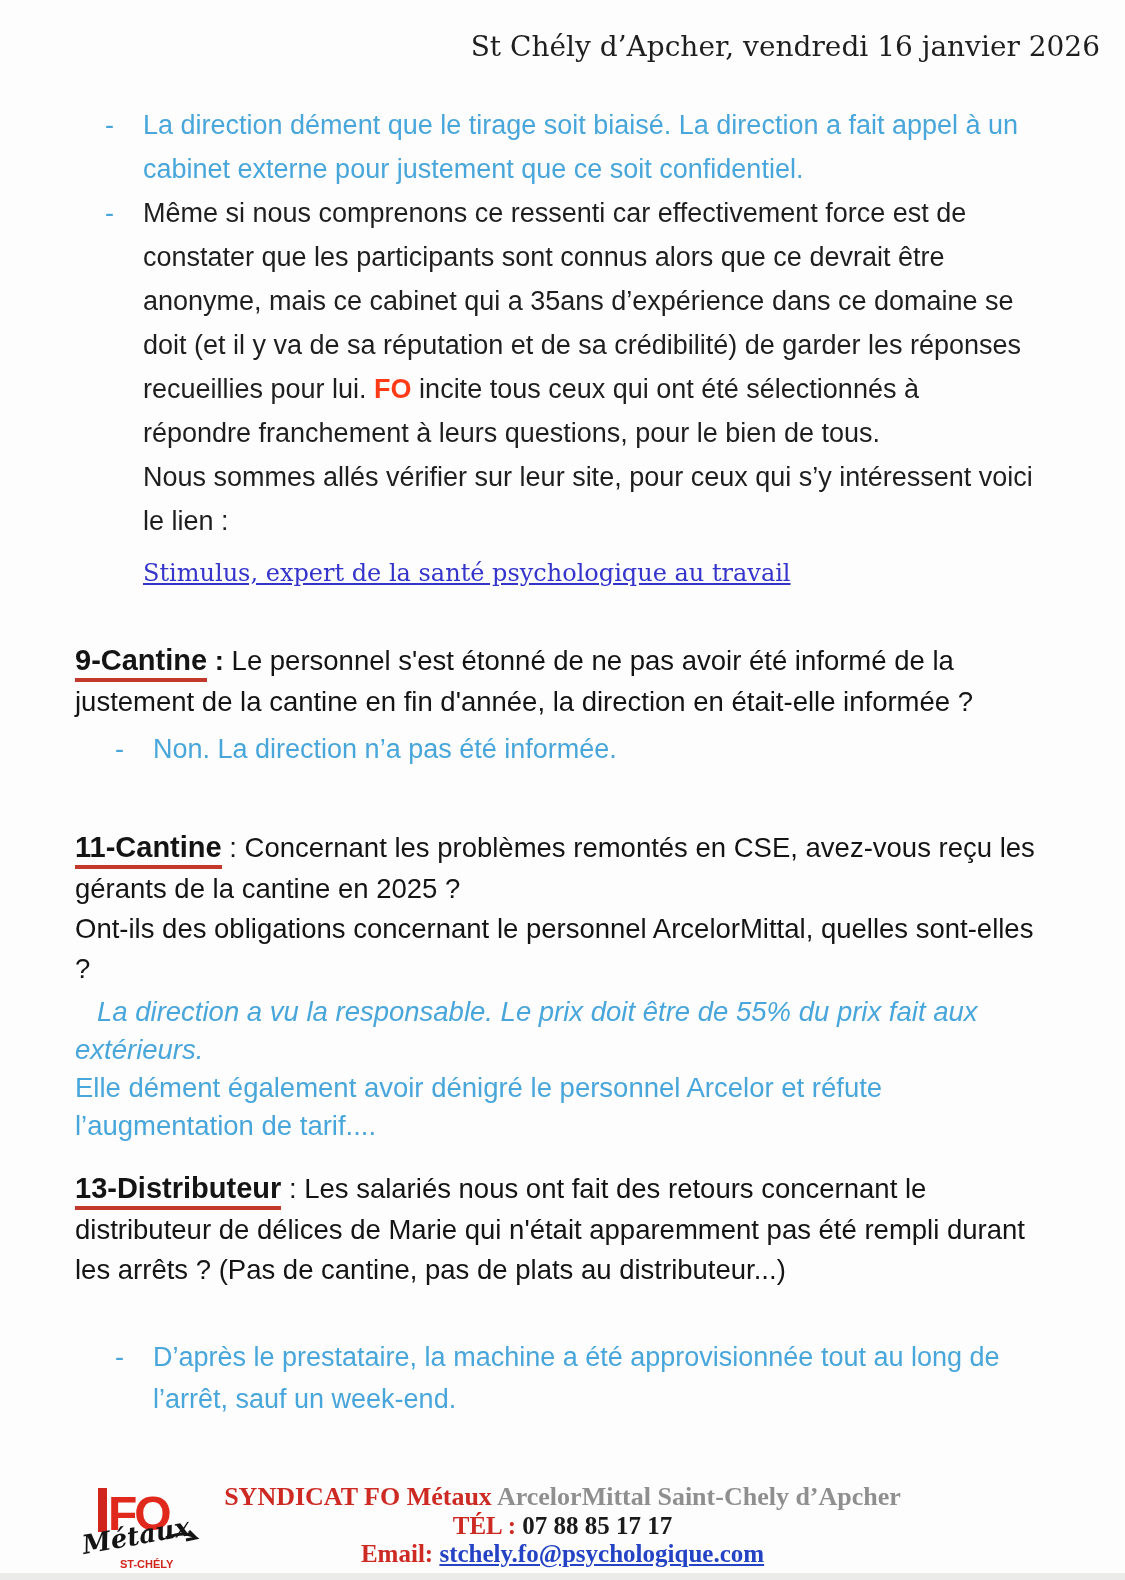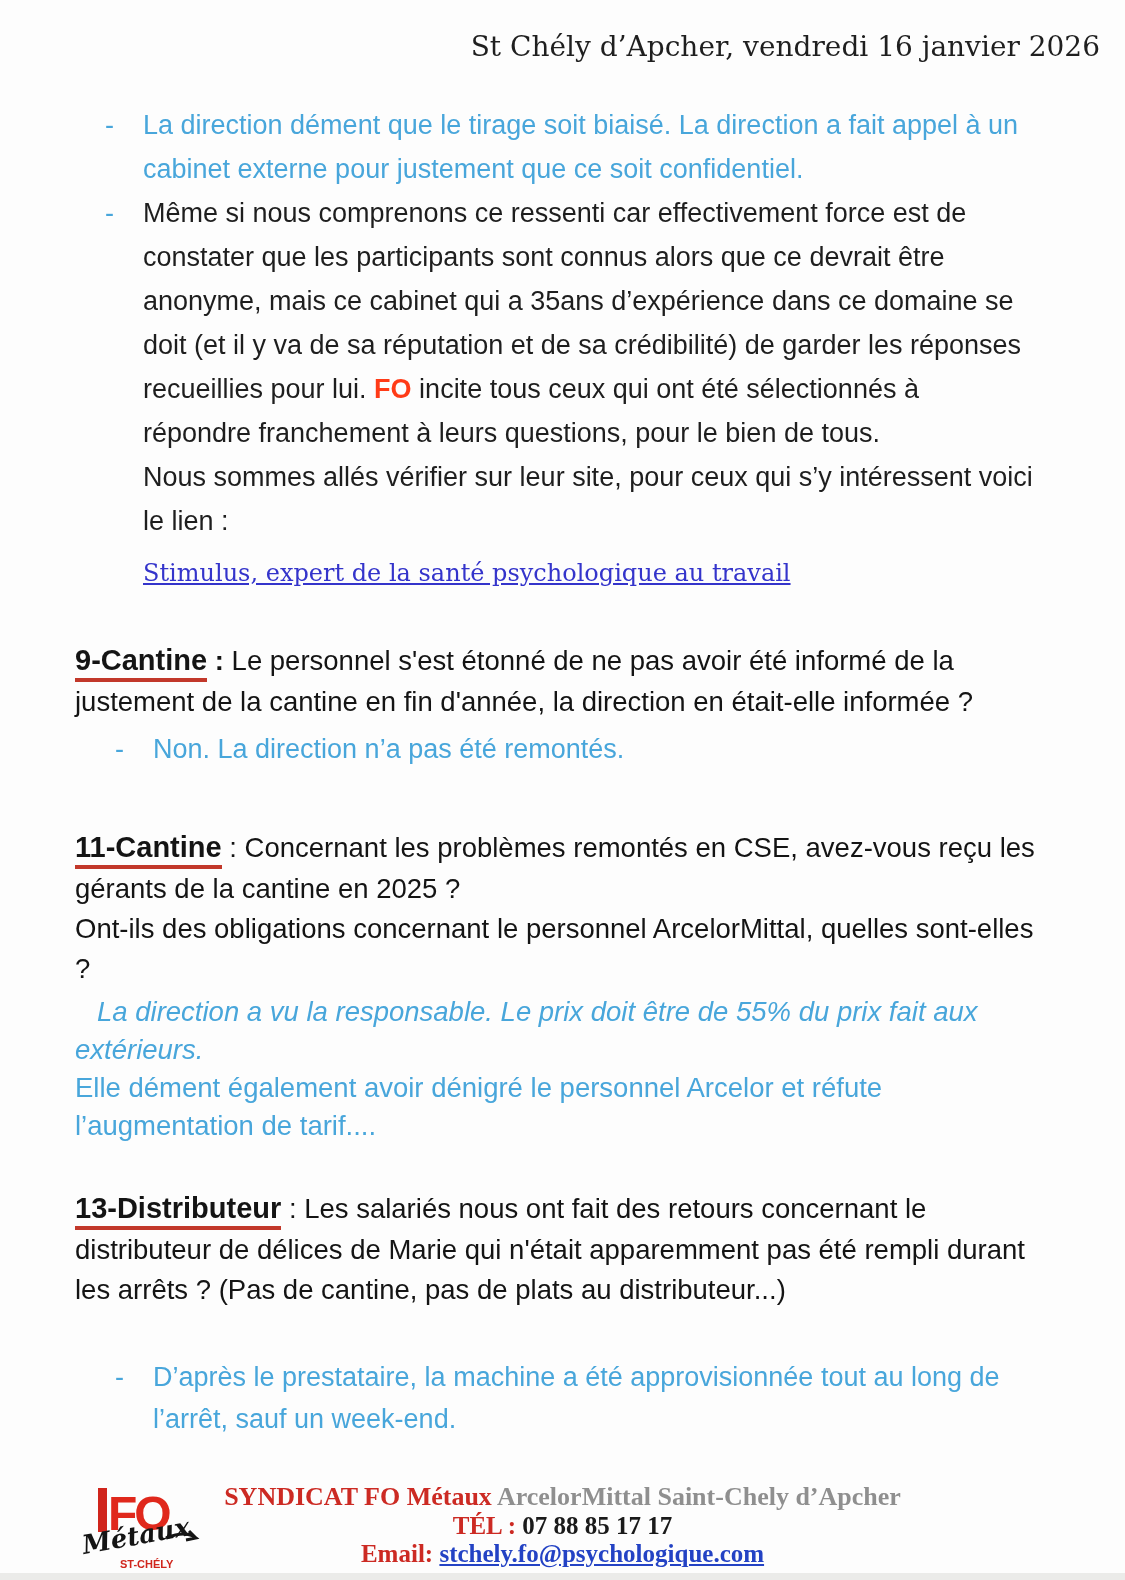--- a/index.html
+++ b/index.html
@@ -31,21 +31,21 @@
     margin-left:68px;width:890px;
     font-size:27px;line-height:44px;color:#1e1e1e;
   }
   .link-line{margin-left:68px;margin-top:16px;}
   .stimulus-link{
     font-family:"DejaVu Serif",serif;
     font-size:24px;color:#3434cb;text-decoration:underline;cursor:pointer;
   }
   .section{margin-top:54px;}
   .sec-12{margin-top:58px;}
-  .sec-13{margin-top:44px;}
+  .sec-13{margin-top:24px;}
   .q{font-size:27.5px;line-height:40px;color:#141414;width:965px;}
   .sec-head{
     font-weight:bold;font-size:29px;
     display:inline-block;line-height:34px;
     border-bottom:4px solid #c2382a;padding-bottom:1px;
   }
   .answer-bullets{margin:6px 0 0 40px;padding:0;list-style:none;width:910px;}
   .answer-bullets .bullet{line-height:42px;}
   .answer-par{font-size:27.5px;line-height:38px;color:#48a6db;width:960px;}
   .answer-par.first-indent{text-indent:22px;font-style:italic;}
@@ -92,21 +92,21 @@
 
     <div class="link-line">
       <a class="stimulus-link">Stimulus, expert de la santé psychologique au travail</a>
     </div>
 
     <div class="section sec-11">
       <div class="q"><span class="sec-head">9-Cantine</span><b> : </b><span>Le personnel s'est étonné de ne pas avoir été informé de la justement de la cantine en fin d'année, la direction en était-elle informée ?</span></div>
       <ul class="answer-bullets">
         <li class="bullet blue-text">
           <span class="dash">-</span>
-          <span class="btxt">Non. La direction n’a pas été remontés.</span>
+          <span class="btxt">Non. La direction n’a pas été informée.</span>
         </li>
       </ul>
     </div>
 
     <div class="section sec-12">
       <div class="q"><span class="sec-head">11-Cantine</span><span> : </span><span>Concernant les problèmes remontés en CSE, avez-vous reçu les gérants de la cantine en 2025 ?</span></div>
       <div class="q">Ont-ils des obligations concernant le personnel ArcelorMittal, quelles sont-elles ?</div>
       <div class="answers-block">
         <div class="answer-par first-indent">La direction a vu la responsable. Le prix doit être de 55% du prix fait aux extérieurs.</div>
         <div class="answer-par">Elle dément également avoir dénigré le personnel Arcelor et réfute l’augmentation de tarif....</div>

